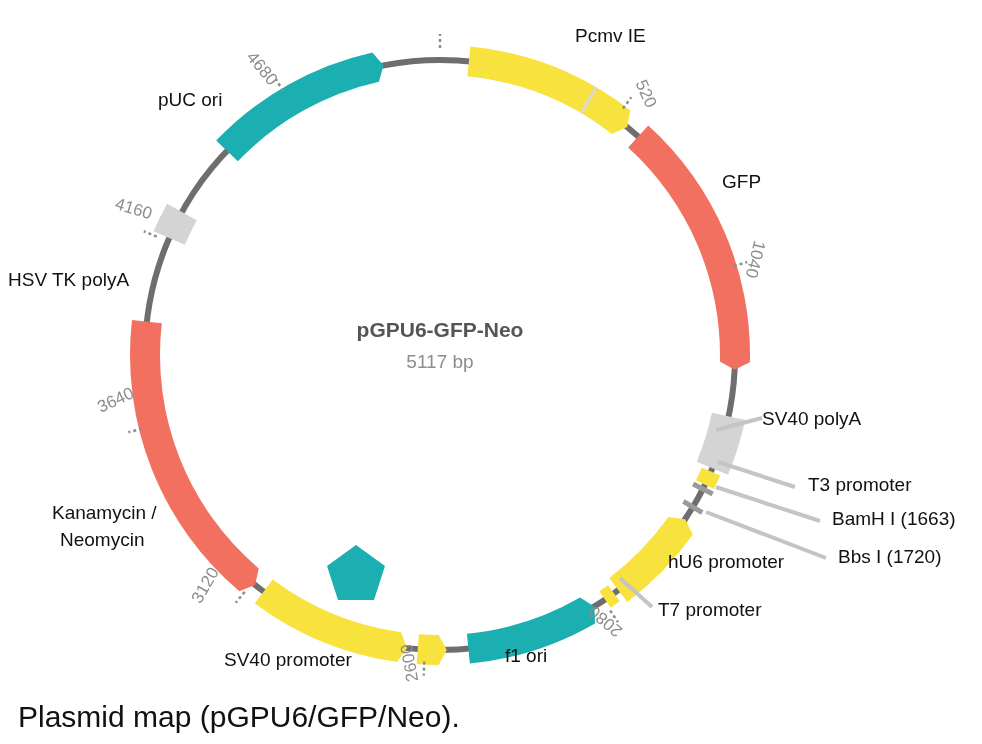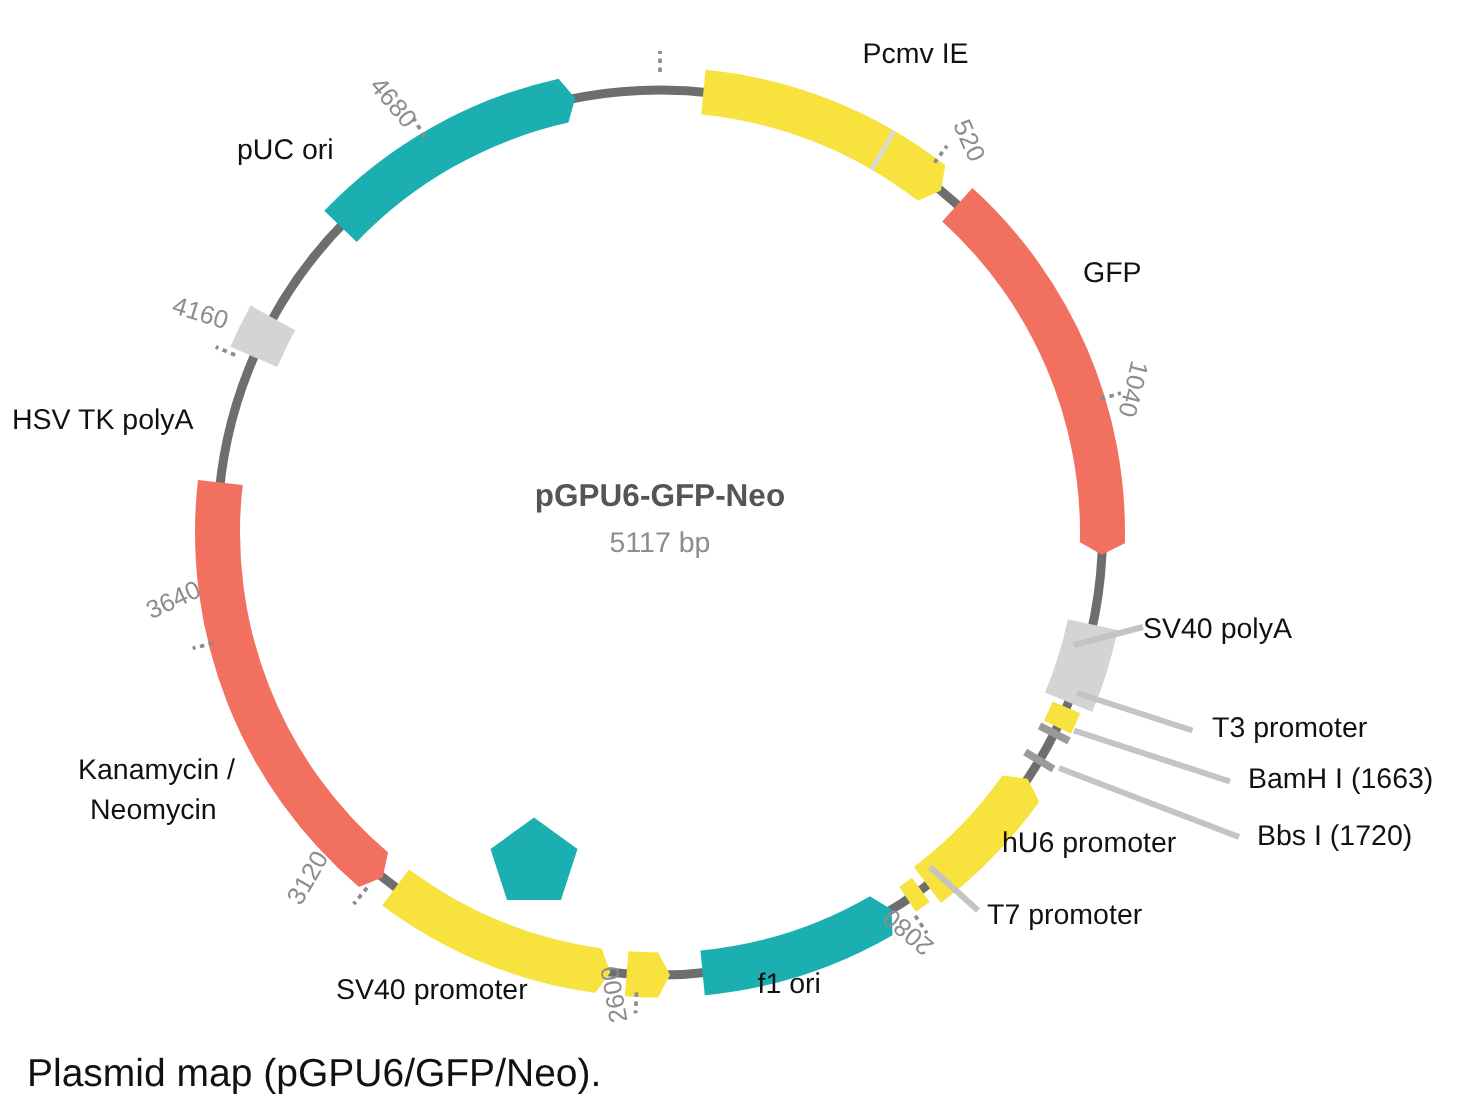--- a/index.html
+++ b/index.html
@@ -33,21 +33,21 @@
   .title-sub{
     font-family:"Liberation Sans","DejaVu Sans",sans-serif;
     font-size:19px;
     fill:#8d8d8d;
   }
   .caption{
     position:absolute;
     left:18px;
     top:700px;
     font-family:"Liberation Sans","DejaVu Sans",sans-serif;
-    font-size:26px;
+    font-size:30px;
     color:#111;
     white-space:nowrap;
   }
   .leader{stroke:#c4c4c4;stroke-width:4;stroke-linecap:butt;}
   .backbone{fill:none;stroke:#6e6e6e;stroke-width:6;}
   .tickmark{stroke:#8d8d8d;stroke-width:2.5;stroke-dasharray:3 3;}
 </style>
 </head>
 <body>
 

